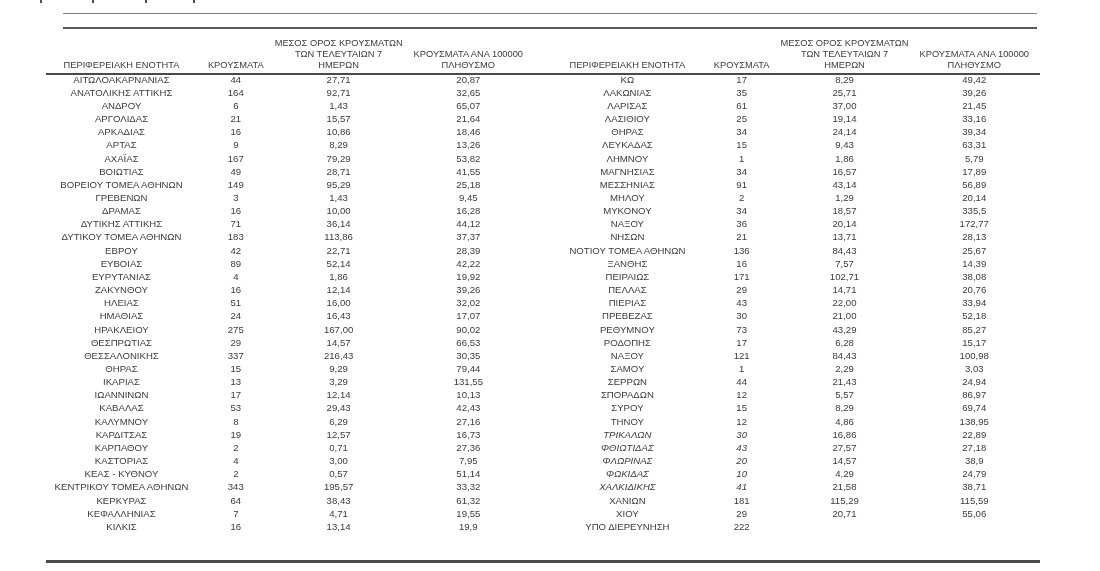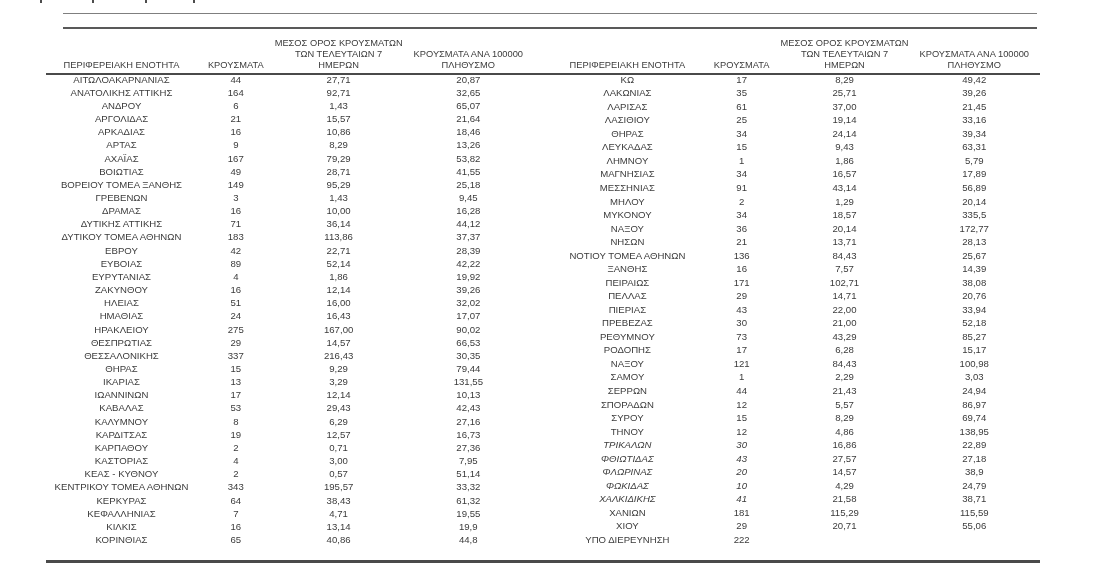--- a/index.html
+++ b/index.html
@@ -118,21 +118,21 @@
             <td>79,29</td>
             <td>53,82</td>
           </tr>
           <tr>
             <td>ΒΟΙΩΤΙΑΣ</td>
             <td>49</td>
             <td>28,71</td>
             <td>41,55</td>
           </tr>
           <tr>
-            <td>ΒΟΡΕΙΟΥ ΤΟΜΕΑ ΞΑΝΘΗΣ</td>
+            <td>ΒΟΡΕΙΟΥ ΤΟΜΕΑ ΑΘΗΝΩΝ</td>
             <td>149</td>
             <td>95,29</td>
             <td>25,18</td>
           </tr>
           <tr>
             <td>ΓΡΕΒΕΝΩΝ</td>
             <td>3</td>
             <td>1,43</td>
             <td>9,45</td>
           </tr>
@@ -278,26 +278,20 @@
             <td>ΚΕΦΑΛΛΗΝΙΑΣ</td>
             <td>7</td>
             <td>4,71</td>
             <td>19,55</td>
           </tr>
           <tr>
             <td>ΚΙΛΚΙΣ</td>
             <td>16</td>
             <td>13,14</td>
             <td>19,9</td>
-          </tr>
-          <tr>
-            <td>ΚΟΡΙΝΘΙΑΣ</td>
-            <td>65</td>
-            <td>40,86</td>
-            <td>44,8</td>
           </tr>
         </tbody>
     </table>
 
     <table>
       <colgroup>
           <col class="c-region">
           <col class="c-cases">
           <col class="c-avg">
           <col class="c-per">

